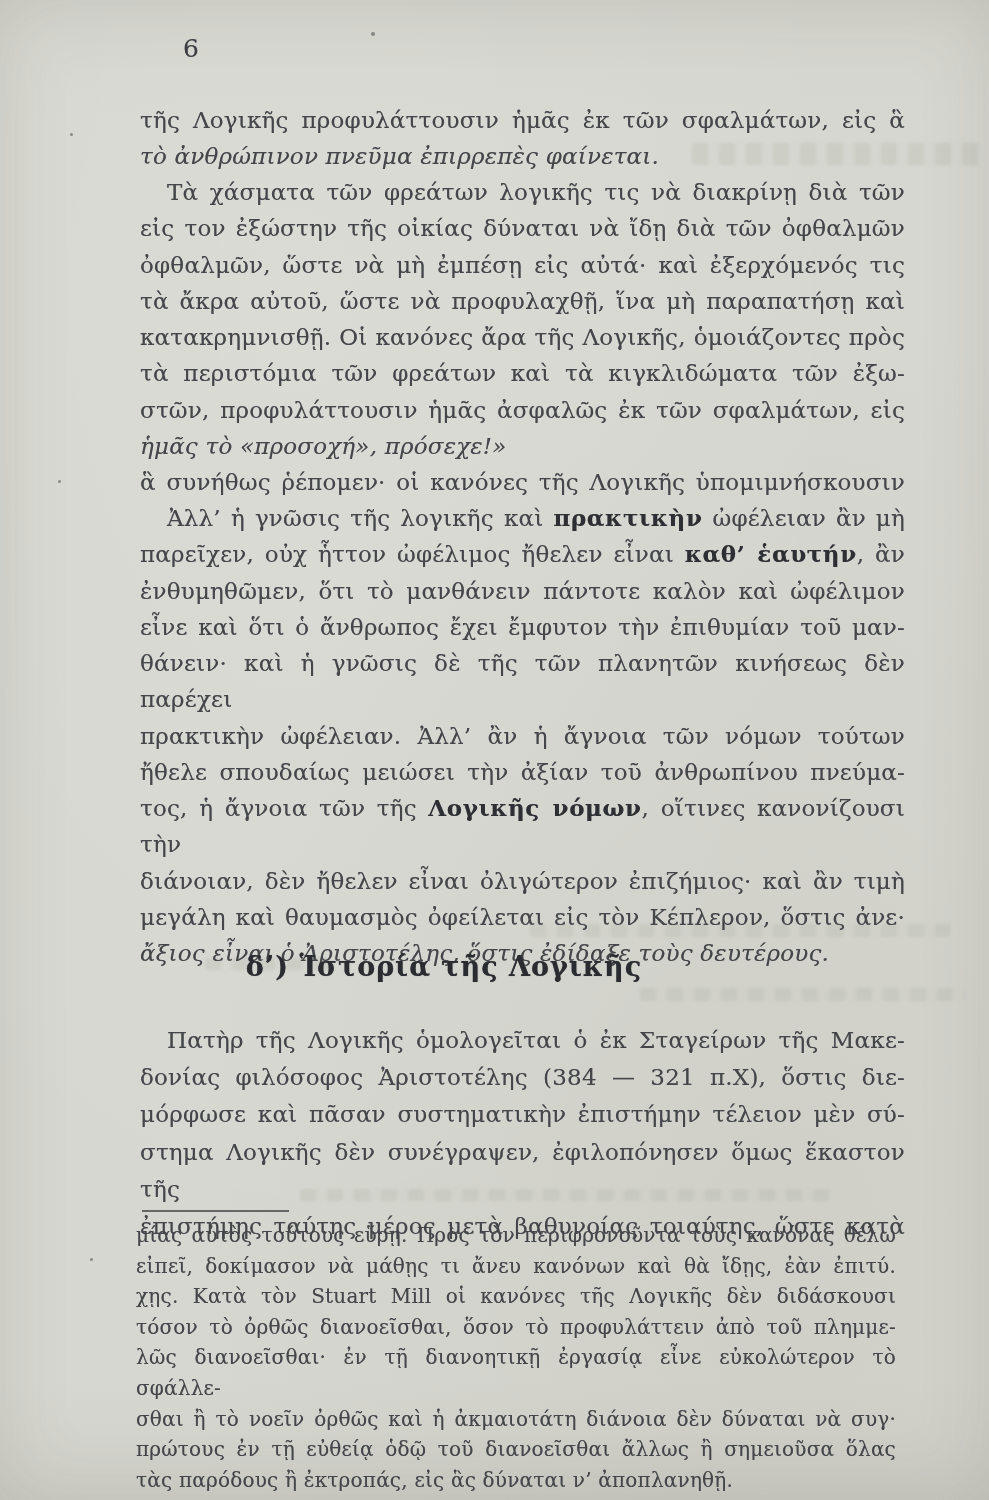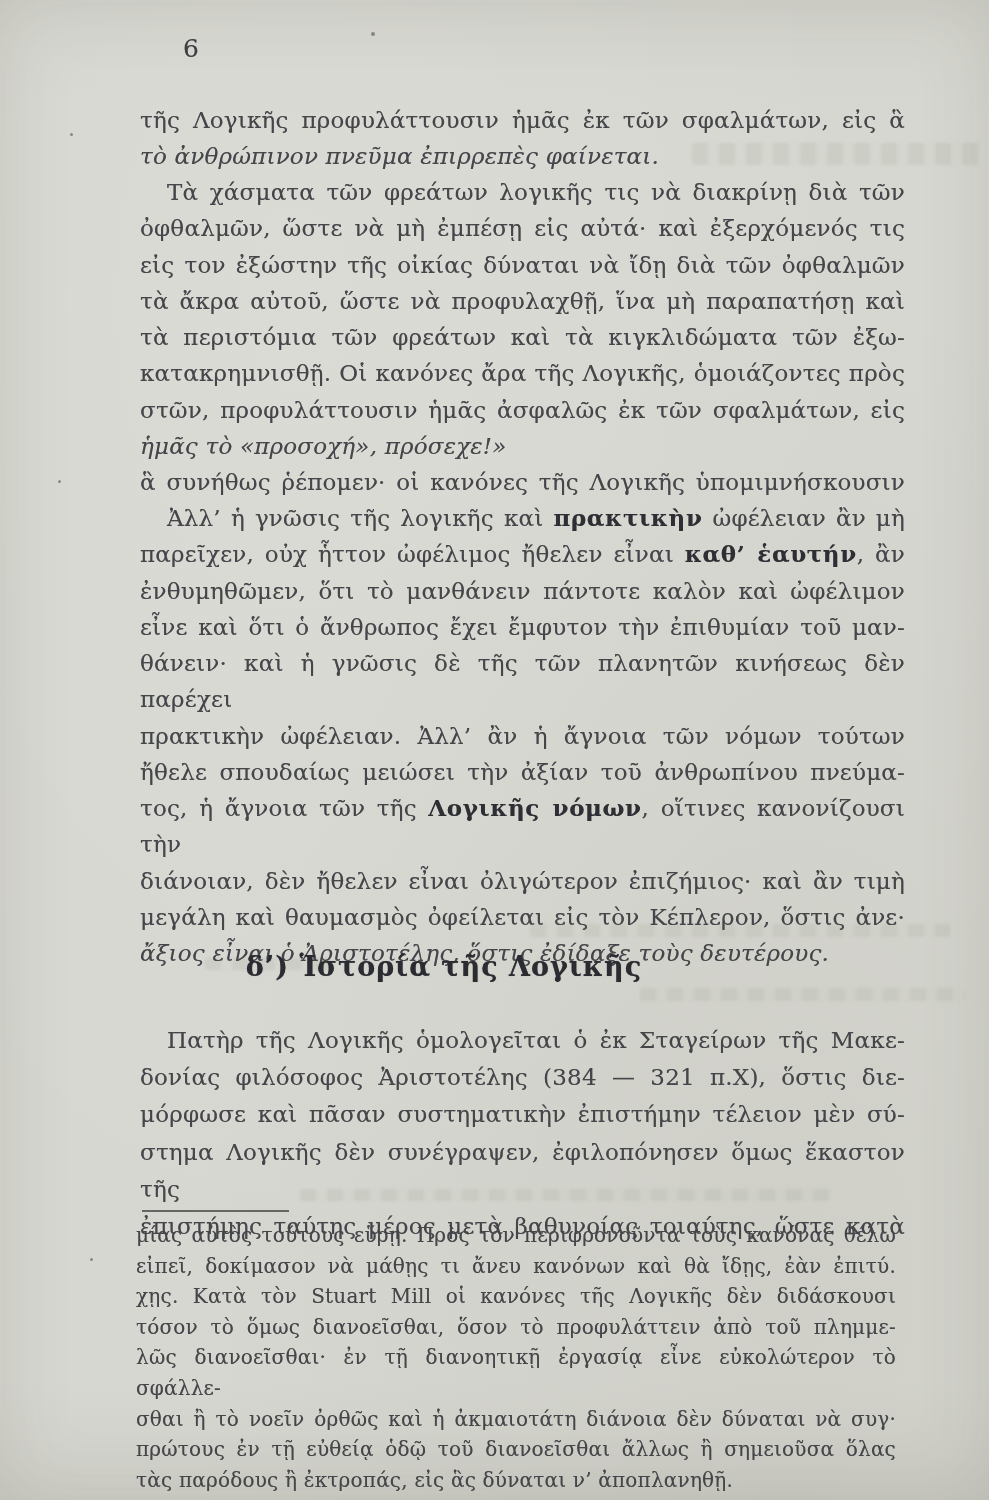--- a/index.html
+++ b/index.html
@@ -83,25 +83,25 @@
 
   <div class="page-number">6</div>
 
   <div class="para" style="top:102px">
     <div class="ln">τῆς Λογικῆς προφυλάττουσιν ἡμᾶς ἐκ τῶν σφαλμάτων, εἰς ἃ</div>
     <div class="ln last">τὸ ἀνθρώπινον πνεῦμα ἐπιρρεπὲς φαίνεται.</div>
   </div>
 
   <div class="para" style="top:174px">
     <div class="ln ind">Τὰ χάσματα τῶν φρεάτων λογικῆς τις νὰ διακρίνῃ διὰ τῶν</div>
+    <div class="ln">εἰς τον ἐξώστην τῆς οἰκίας δύναται νὰ ἴδῃ διὰ τῶν ὀφθαλμῶν</div>
     <div class="ln">ὀφθαλμῶν, ὥστε νὰ μὴ ἐμπέσῃ εἰς αὐτά· καὶ ἐξερχόμενός τις</div>
-    <div class="ln">εἰς τον ἐξώστην τῆς οἰκίας δύναται νὰ ἴδῃ διὰ τῶν ὀφθαλμῶν</div>
     <div class="ln">τὰ ἄκρα αὐτοῦ, ὥστε νὰ προφυλαχθῇ, ἵνα μὴ παραπατήσῃ καὶ</div>
+    <div class="ln">κατακρημνισθῇ. Οἱ κανόνες ἄρα τῆς Λογικῆς, ὁμοιάζοντες πρὸς</div>
     <div class="ln">τὰ περιστόμια τῶν φρεάτων καὶ τὰ κιγκλιδώματα τῶν ἐξω-</div>
-    <div class="ln">κατακρημνισθῇ. Οἱ κανόνες ἄρα τῆς Λογικῆς, ὁμοιάζοντες πρὸς</div>
     <div class="ln">στῶν, προφυλάττουσιν ἡμᾶς ἀσφαλῶς ἐκ τῶν σφαλμάτων, εἰς</div>
     <div class="ln last">ἡμᾶς τὸ «προσοχή», πρόσεχε!»</div>
     <div class="ln">ἃ συνήθως ῥέπομεν· οἱ κανόνες τῆς Λογικῆς ὑπομιμνήσκουσιν</div>
   </div>
 
   <div class="para" style="top:500px">
     <div class="ln ind"><span>Ἀλλ’ ἡ γνῶσις τῆς λογικῆς καὶ </span><span class="b">πρακτικὴν</span><span> ὠφέλειαν ἂν μὴ</span></div>
     <div class="ln"><span>παρεῖχεν, οὐχ ἧττον ὠφέλιμος ἤθελεν εἶναι </span><span class="b">καθ’ ἑαυτήν</span><span>, ἂν</span></div>
     <div class="ln">ἐνθυμηθῶμεν, ὅτι τὸ μανθάνειν πάντοτε καλὸν καὶ ὠφέλιμον</div>
     <div class="ln">εἶνε καὶ ὅτι ὁ ἄνθρωπος ἔχει ἔμφυτον τὴν ἐπιθυμίαν τοῦ μαν-</div>
@@ -123,20 +123,20 @@
     <div class="ln" style="line-height:37.2px">στημα Λογικῆς δὲν συνέγραψεν, ἐφιλοπόνησεν ὅμως ἕκαστον τῆς</div>
     <div class="ln" style="line-height:37.2px">ἐπιστήμης ταύτης μέρος μετὰ βαθυνοίας τοιαύτης, ὥστε κατὰ</div>
   </div>
 
   <div class="fn-rule"></div>
 
   <div class="footnote">
     <div class="fn">μίας αὐτὸς τούτους εὕρῃ. Πρὸς τὸν περιφρονοῦντα τοὺς κανόνας θέλω</div>
     <div class="fn">εἰπεῖ, δοκίμασον νὰ μάθῃς τι ἄνευ κανόνων καὶ θὰ ἴδῃς, ἐὰν ἐπιτύ.</div>
     <div class="fn">χῃς. Κατὰ τὸν Stuart Mill οἱ κανόνες τῆς Λογικῆς δὲν διδάσκουσι</div>
-    <div class="fn">τόσον τὸ ὅμως διανοεῖσθαι, ὅσον τὸ προφυλάττειν ἀπὸ τοῦ πλημμε-</div>
+    <div class="fn">τόσον τὸ ὀρθῶς διανοεῖσθαι, ὅσον τὸ προφυλάττειν ἀπὸ τοῦ πλημμε-</div>
     <div class="fn">λῶς διανοεῖσθαι· ἐν τῇ διανοητικῇ ἐργασίᾳ εἶνε εὐκολώτερον τὸ σφάλλε-</div>
     <div class="fn">σθαι ἢ τὸ νοεῖν ὀρθῶς καὶ ἡ ἀκμαιοτάτη διάνοια δὲν δύναται νὰ συγ·</div>
     <div class="fn">πρώτους ἐν τῇ εὐθείᾳ ὁδῷ τοῦ διανοεῖσθαι ἄλλως ἢ σημειοῦσα ὅλας</div>
     <div class="fn last">τὰς παρόδους ἢ ἐκτροπάς, εἰς ἃς δύναται ν’ ἀποπλανηθῇ.</div>
   </div>
 
 </div>
 
 </body></html>

